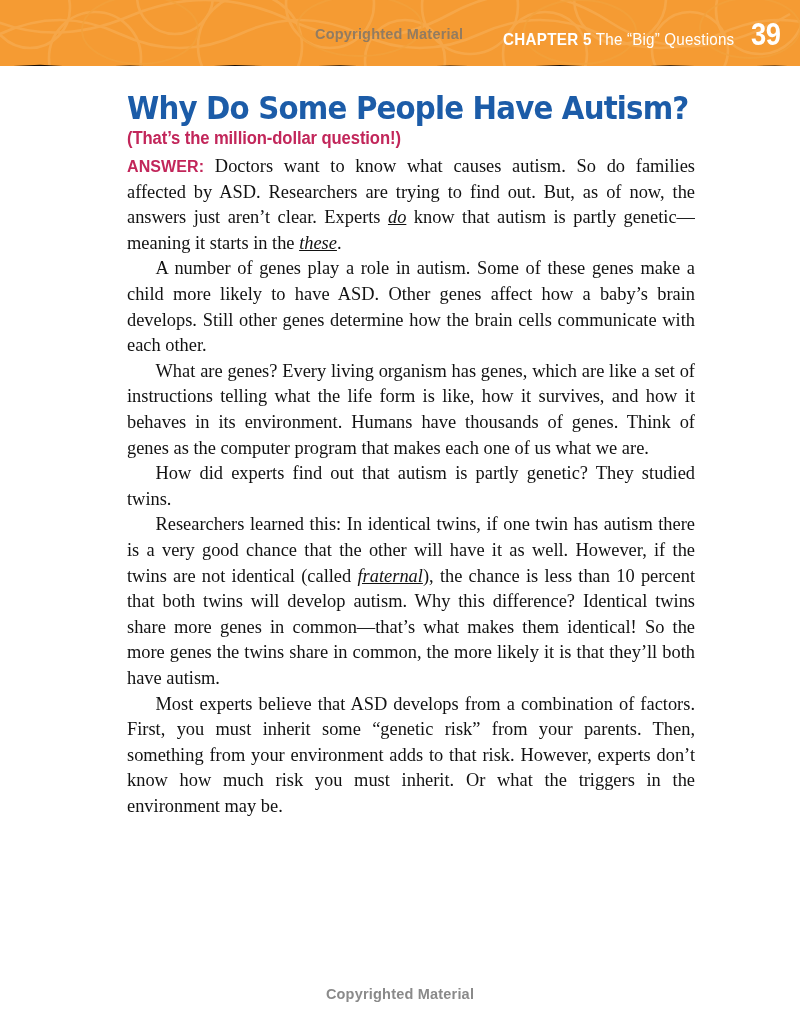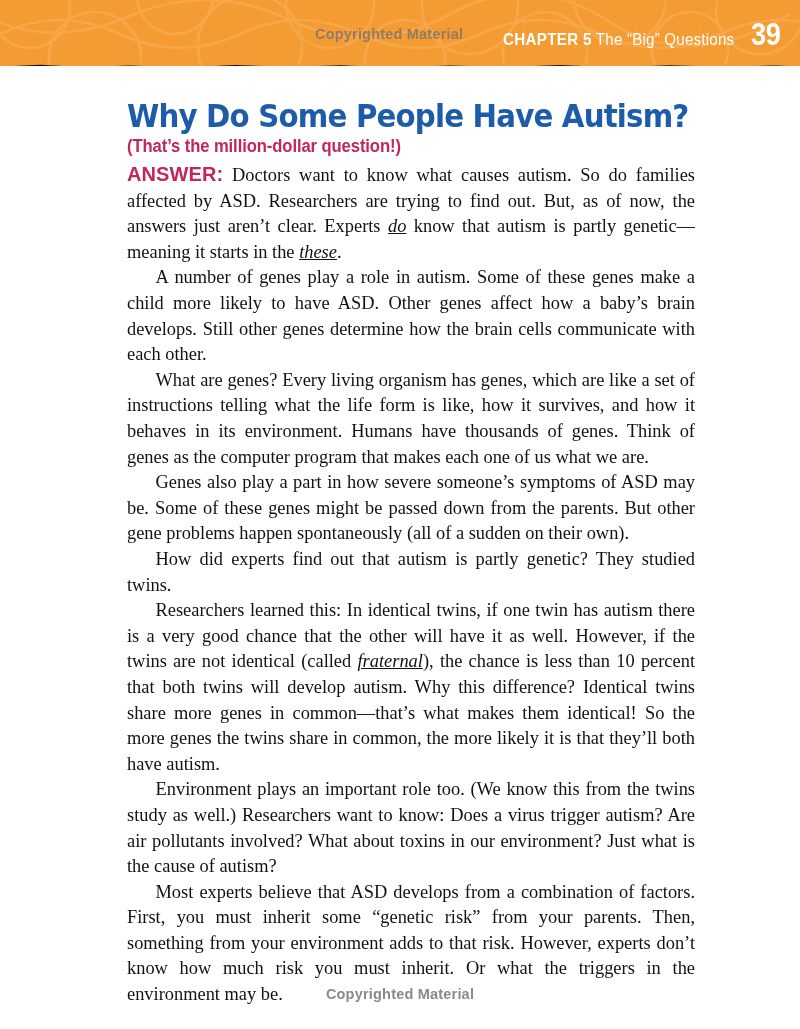--- a/index.html
+++ b/index.html
@@ -99,21 +99,21 @@
     letter-spacing: -0.5px;
     transform: scaleX(0.88);
     transform-origin: right center;
     line-height: 1;
   }
 
   
   .content {
     position: absolute;
     left: 127px;
-    top: 100px;
+    top: 92px;
     width: 568px;
   }
 
   .article-title {
     font-family: "DejaVu Sans", sans-serif;
     font-size: 31.5px;
     font-weight: bold;
     color: #1C5CA8;
     letter-spacing: -0.9px;
     line-height: 1.05;
@@ -145,21 +145,21 @@
   }
   .body-text + .body-text {
     text-indent: 1.55em;
   }
   .p-first {
     text-indent: 0;
   }
   .answer-label {
     font-family: "Liberation Sans Narrow", "Liberation Sans", sans-serif;
     font-weight: bold;
-    font-size: 20px;
+    font-size: 16px;
     color: #C2265A;
     letter-spacing: 0.1px;
   }
   em {
     font-style: italic;
     text-decoration: underline;
   }
 
   
   .copyright-bottom {
@@ -233,29 +233,27 @@
     <div class="article-subtitle">(That’s the million-dollar question!)</div>
 
     <p class="body-text p-first">
       <span class="answer-label">ANSWER:</span><span> Doctors want to know what causes autism. So do families affected by ASD. Researchers are trying to find out. But, as of now, the answers just aren’t clear. Experts </span><em>do</em><span> know that autism is partly genetic—meaning it starts in the </span><em>these</em><span>.</span>
     </p>
 
     <p class="body-text">A number of genes play a role in autism. Some of these genes make a child more likely to have ASD. Other genes affect how a baby’s brain develops. Still other genes determine how the brain cells communicate with each other.</p>
 
     <p class="body-text">What are genes? Every living organism has genes, which are like a set of instructions telling what the life form is like, how it survives, and how it behaves in its environment. Humans have thousands of genes. Think of genes as the computer program that makes each one of us what we are.</p>
 
-    <p class="body-text">Genes also play a part in how severe someone’s symptoms of ASD may be. Some of these genes might be passed down from the parents. But other gene problems happen spontaneously (all of a sudden on their own).</p>
 
     <p class="body-text">How did experts find out that autism is partly genetic? They studied twins.</p>
 
     <p class="body-text">
       <span>Researchers learned this: In identical twins, if one twin has autism there is a very good chance that the other will have it as well. However, if the twins are not identical (called </span><em>fraternal</em><span>), the chance is less than 10 percent that both twins will develop autism. Why this difference? Identical twins share more genes in common—that’s what makes them identical! So the more genes the twins share in common, the more likely it is that they’ll both have autism.</span>
     </p>
 
-    <p class="body-text">Environment plays an important role too. (We know this from the twins study as well.) Researchers want to know: Does a virus trigger autism? Are air pollutants involved? What about toxins in our environ­ment? Just what is the cause of autism?</p>
 
     <p class="body-text">Most experts believe that ASD develops from a combination of fac­tors. First, you must inherit some “genetic risk” from your parents. Then, something from your environment adds to that risk. However, experts don’t know how much risk you must inherit. Or what the trig­gers in the environment may be.</p>
 
   </div>
 
   <div class="copyright-bottom">Copyrighted Material</div>
 
 </div>
 
 </body></html>

